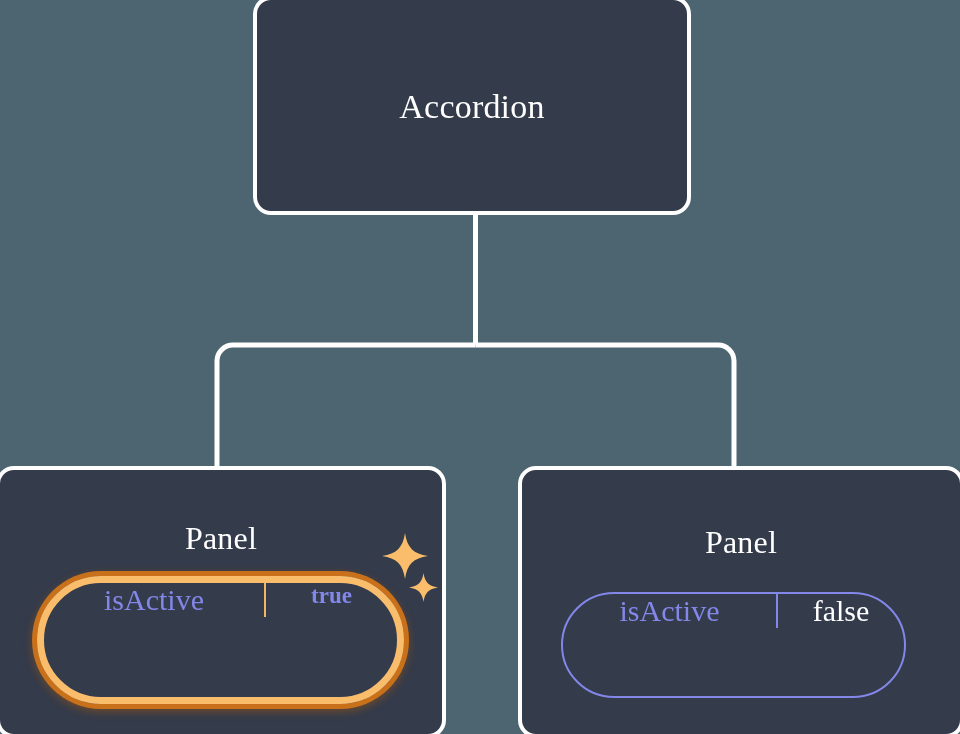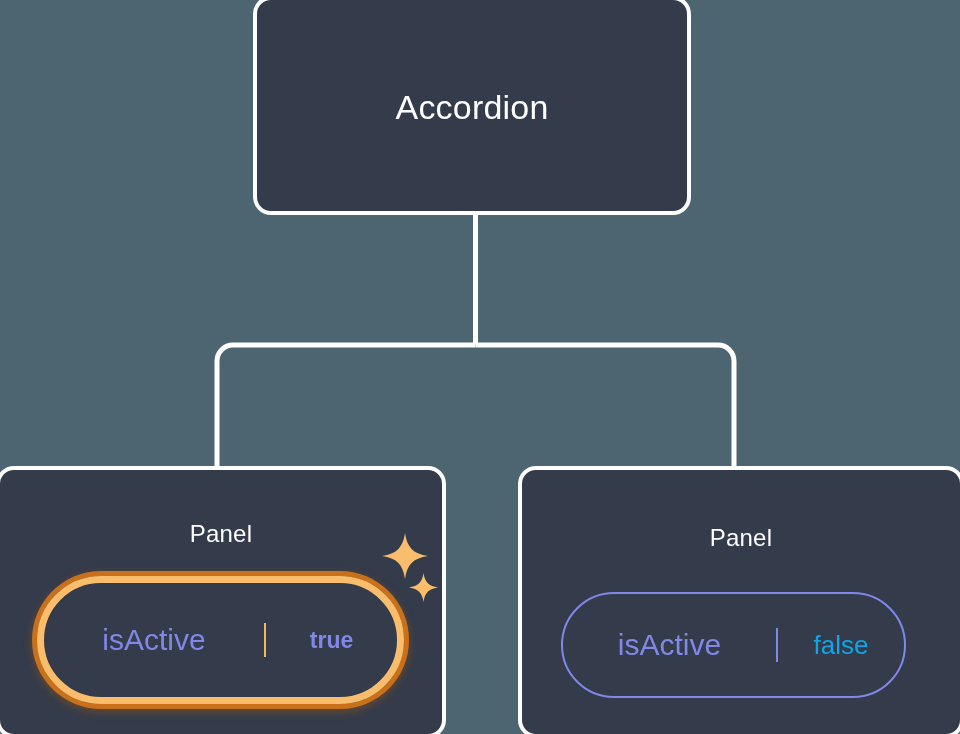--- a/index.html
+++ b/index.html
@@ -11,20 +11,21 @@
     height: 734px;
     overflow: hidden;
     background: #4c6570;
     font-family: "Liberation Sans", sans-serif;
     -webkit-font-smoothing: antialiased;
   }
   #stage {
     position: relative;
     width: 960px;
     height: 620px;
+    font-family: Liberation Serif, serif;
   }
 
   
   #connectors {
     position: absolute;
     left: 0;
     top: 0;
     width: 960px;
     height: 734px;
     z-index: 1;
@@ -69,32 +70,32 @@
   #node-panel-left {
     left: -4px;
     width: 450px;
   }
   #node-panel-right {
     left: 518px;
     width: 446px;
   }
   .panel-node .node-title {
     top: 50px;
-    font-size: 24px;
+    font-size: 32px;
   }
   #node-panel-right .node-title {
     top: 54px;
   }
 
   
   .pill {
     position: absolute;
     box-sizing: border-box;
     display: flex;
-    align-items: center;
+    align-items: flex-start;
     border-radius: 999px;
     background: transparent;
   }
   .pill-cell {
     display: flex;
     align-items: center;
     justify-content: center;
     box-sizing: border-box;
     white-space: nowrap;
   }
@@ -115,22 +116,22 @@
   }
   .pill-normal .pill-key {
     width: 215px;
     border-right: 2px solid #8287e8;
     color: #8287e8;
     font-size: 30px;
     font-weight: 400;
   }
   .pill-normal .pill-val {
     width: 126px;
-    color: #0ea5e9;
-    font-size: 26px;
+    color: #ffffff;
+    font-size: 30px;
     font-weight: 400;
   }
 
   
   .pill-highlight {
     left: 37px;
     top: 106px;
     width: 367px;
     height: 128px;
     border: 7px solid #f9bd6c;

